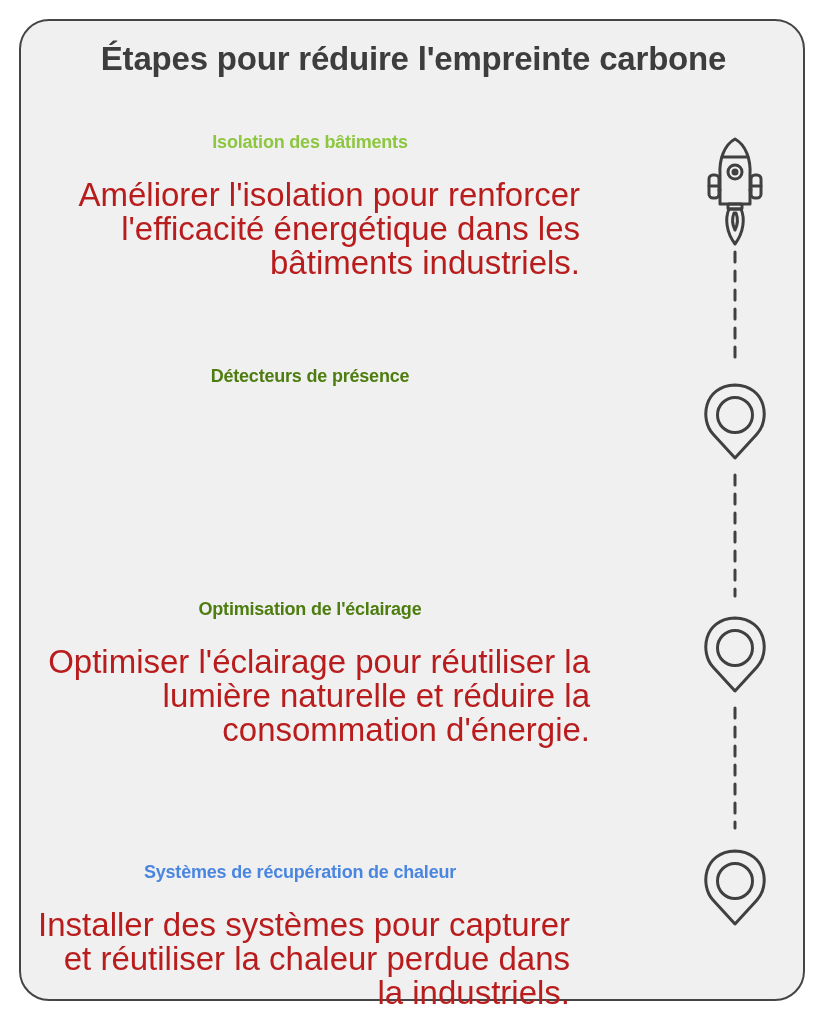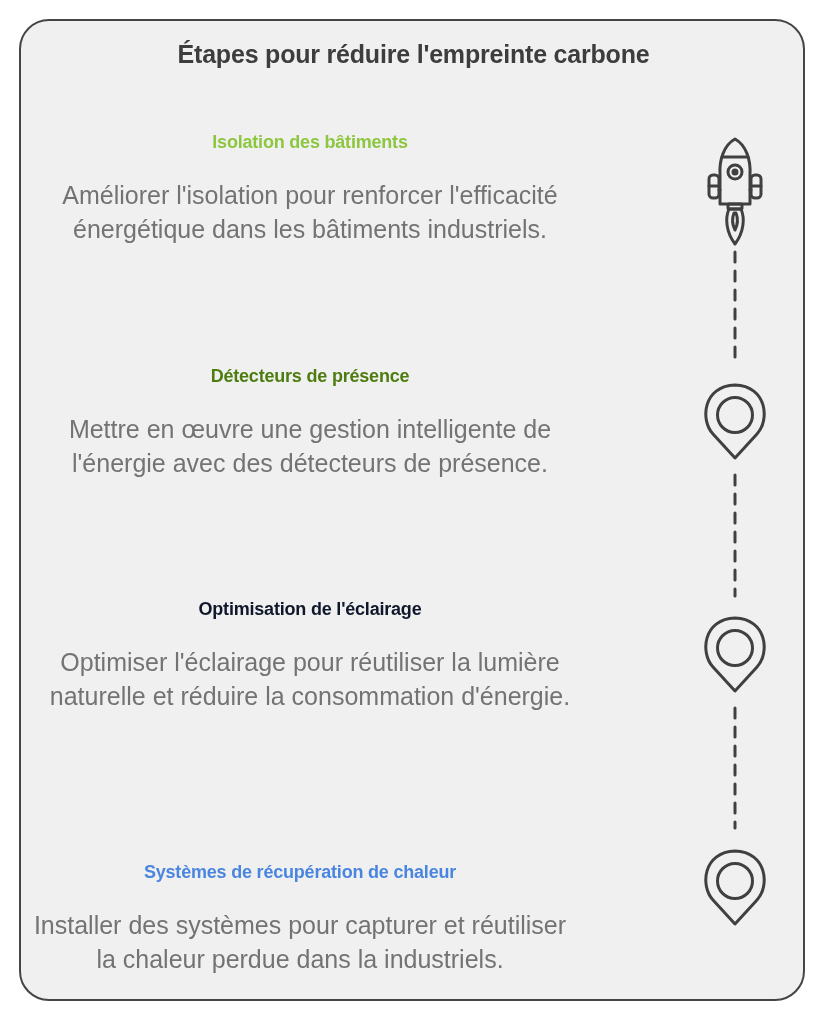--- a/index.html
+++ b/index.html
@@ -11,51 +11,50 @@
   .card {
     position: absolute; left: 19px; top: 19px;
     width: 786px; height: 982px;
     background: #f0f0f0;
     border: 2px solid #454545;
     border-radius: 30px;
     box-sizing: border-box;
   }
   .title {
     position: absolute; left: 0; top: 40px; width: 827px;
-    text-align: center; font-weight: bold; font-size: 25px;
+    text-align: center; font-weight: bold; font-size: 33px;
     color: #3d3d3d; letter-spacing: -0.2px;
   }
   .step { position: absolute; left: 30px; width: 560px; text-align: center; }
   .step-title {
     font-weight: bold; font-size: 18px; line-height: 32px; letter-spacing: -0.2px;
   }
   .step-desc {
-    margin-top: 20px; font-size: 25px; line-height: 34px; color: #737373;
+    margin-top: 20px; font-size: 33px; line-height: 34px; color: #b91c1c; text-align: right;
   }
   .icons { position: absolute; left: 0; top: 0; width: 827px; height: 1024px; pointer-events: none; }
 </style>
 </head>
 <body>
 
 <div class="card"></div>
 
 <div class="title">Étapes pour réduire l'empreinte carbone</div>
 
 <div class="step" style="top:126px">
   <div class="step-title" style="color: rgb(141, 198, 63);">Isolation des bâtiments</div>
   <div class="step-desc" style="padding:0 10px">Améliorer l'isolation pour renforcer l'efficacité énergétique dans les bâtiments industriels.</div>
 </div>
 
 <div class="step" style="top:360px">
   <div class="step-title" style="color: #4d7c0f;">Détecteurs de présence</div>
-  <div class="step-desc" style="padding:0 28px">Mettre en œuvre une gestion intelligente de l'énergie avec des détecteurs de présence.</div>
 </div>
 
 <div class="step" style="top:593px">
-  <div class="step-title" style="color: #0f172a;">Optimisation de l'éclairage</div>
+  <div class="step-title" style="color: #4d7c0f;">Optimisation de l'éclairage</div>
   <div class="step-desc">Optimiser l'éclairage pour réutiliser la lumière naturelle et réduire la consommation d'énergie.</div>
 </div>
 
 <div class="step" style="top:825px; left:30px; width:540px">
   <div class="step-title" style="color: rgb(74, 134, 224); margin-top: 31px;">Systèmes de récupération de chaleur</div>
   <div class="step-desc">Installer des systèmes pour capturer et réutiliser la chaleur perdue dans la industriels.</div>
 </div>
 
 <svg class="icons" viewBox="0 0 827 1024">
   <g fill="none" stroke="#404040" stroke-width="3" stroke-linecap="round" stroke-linejoin="round">

